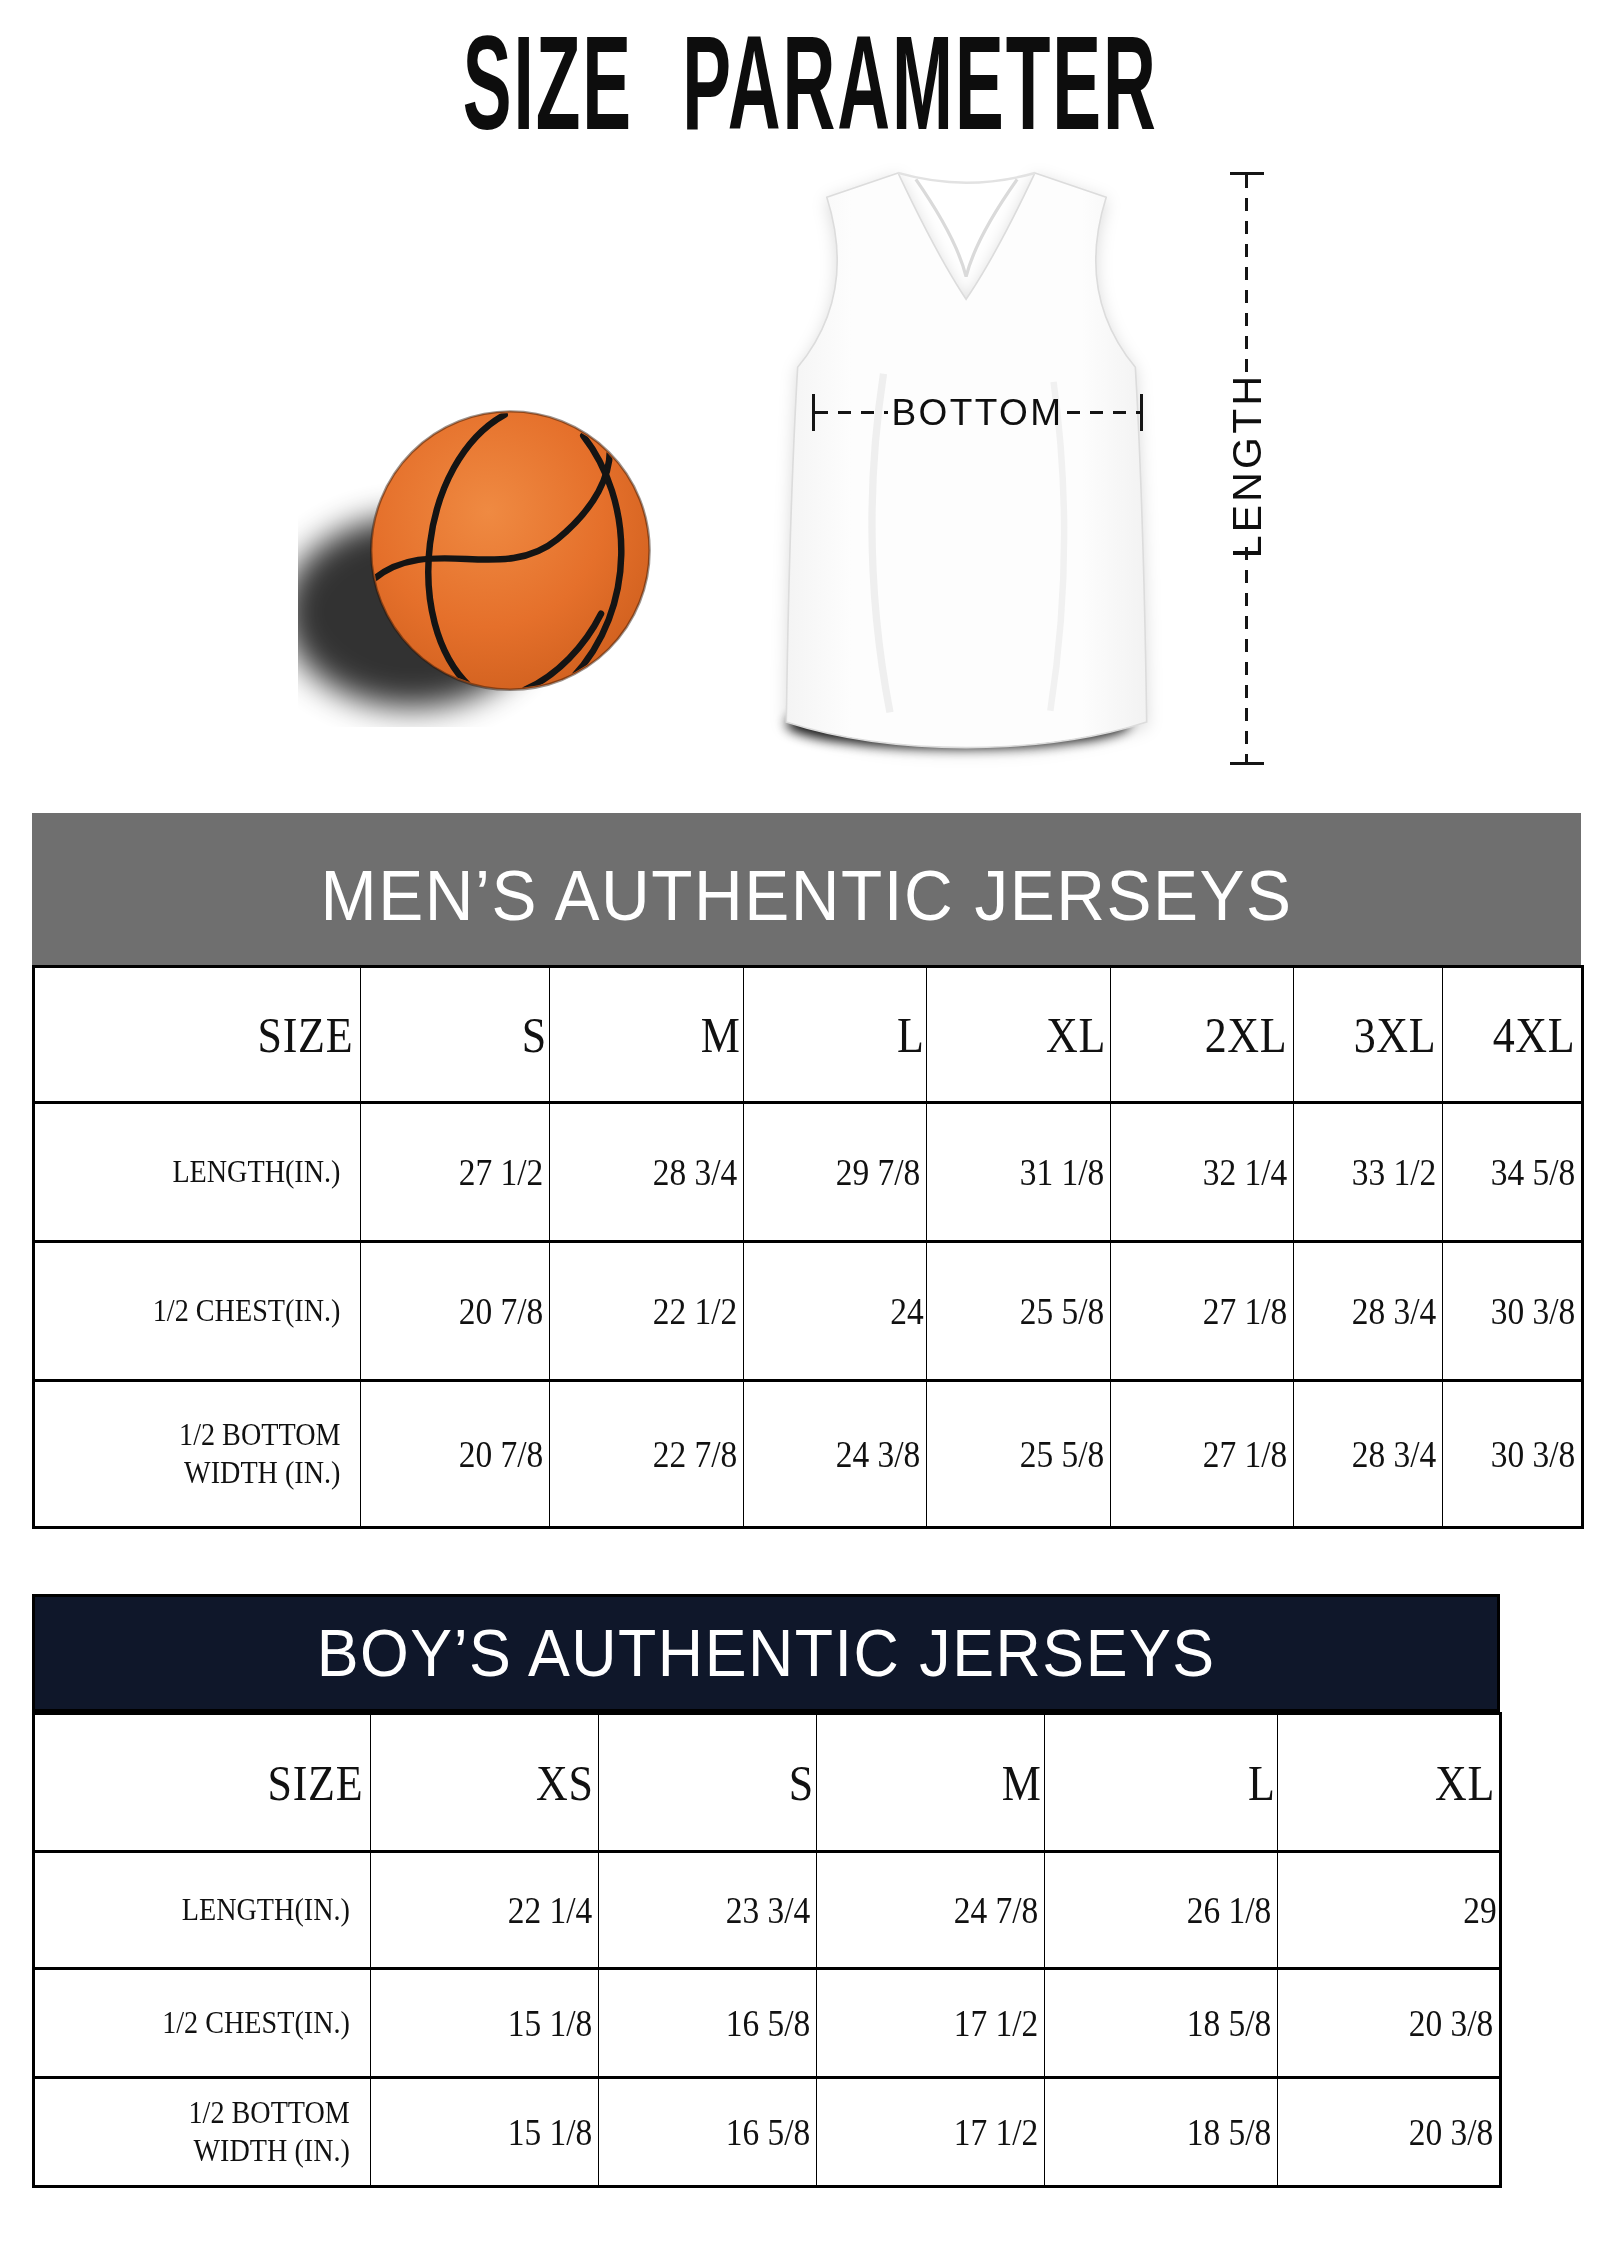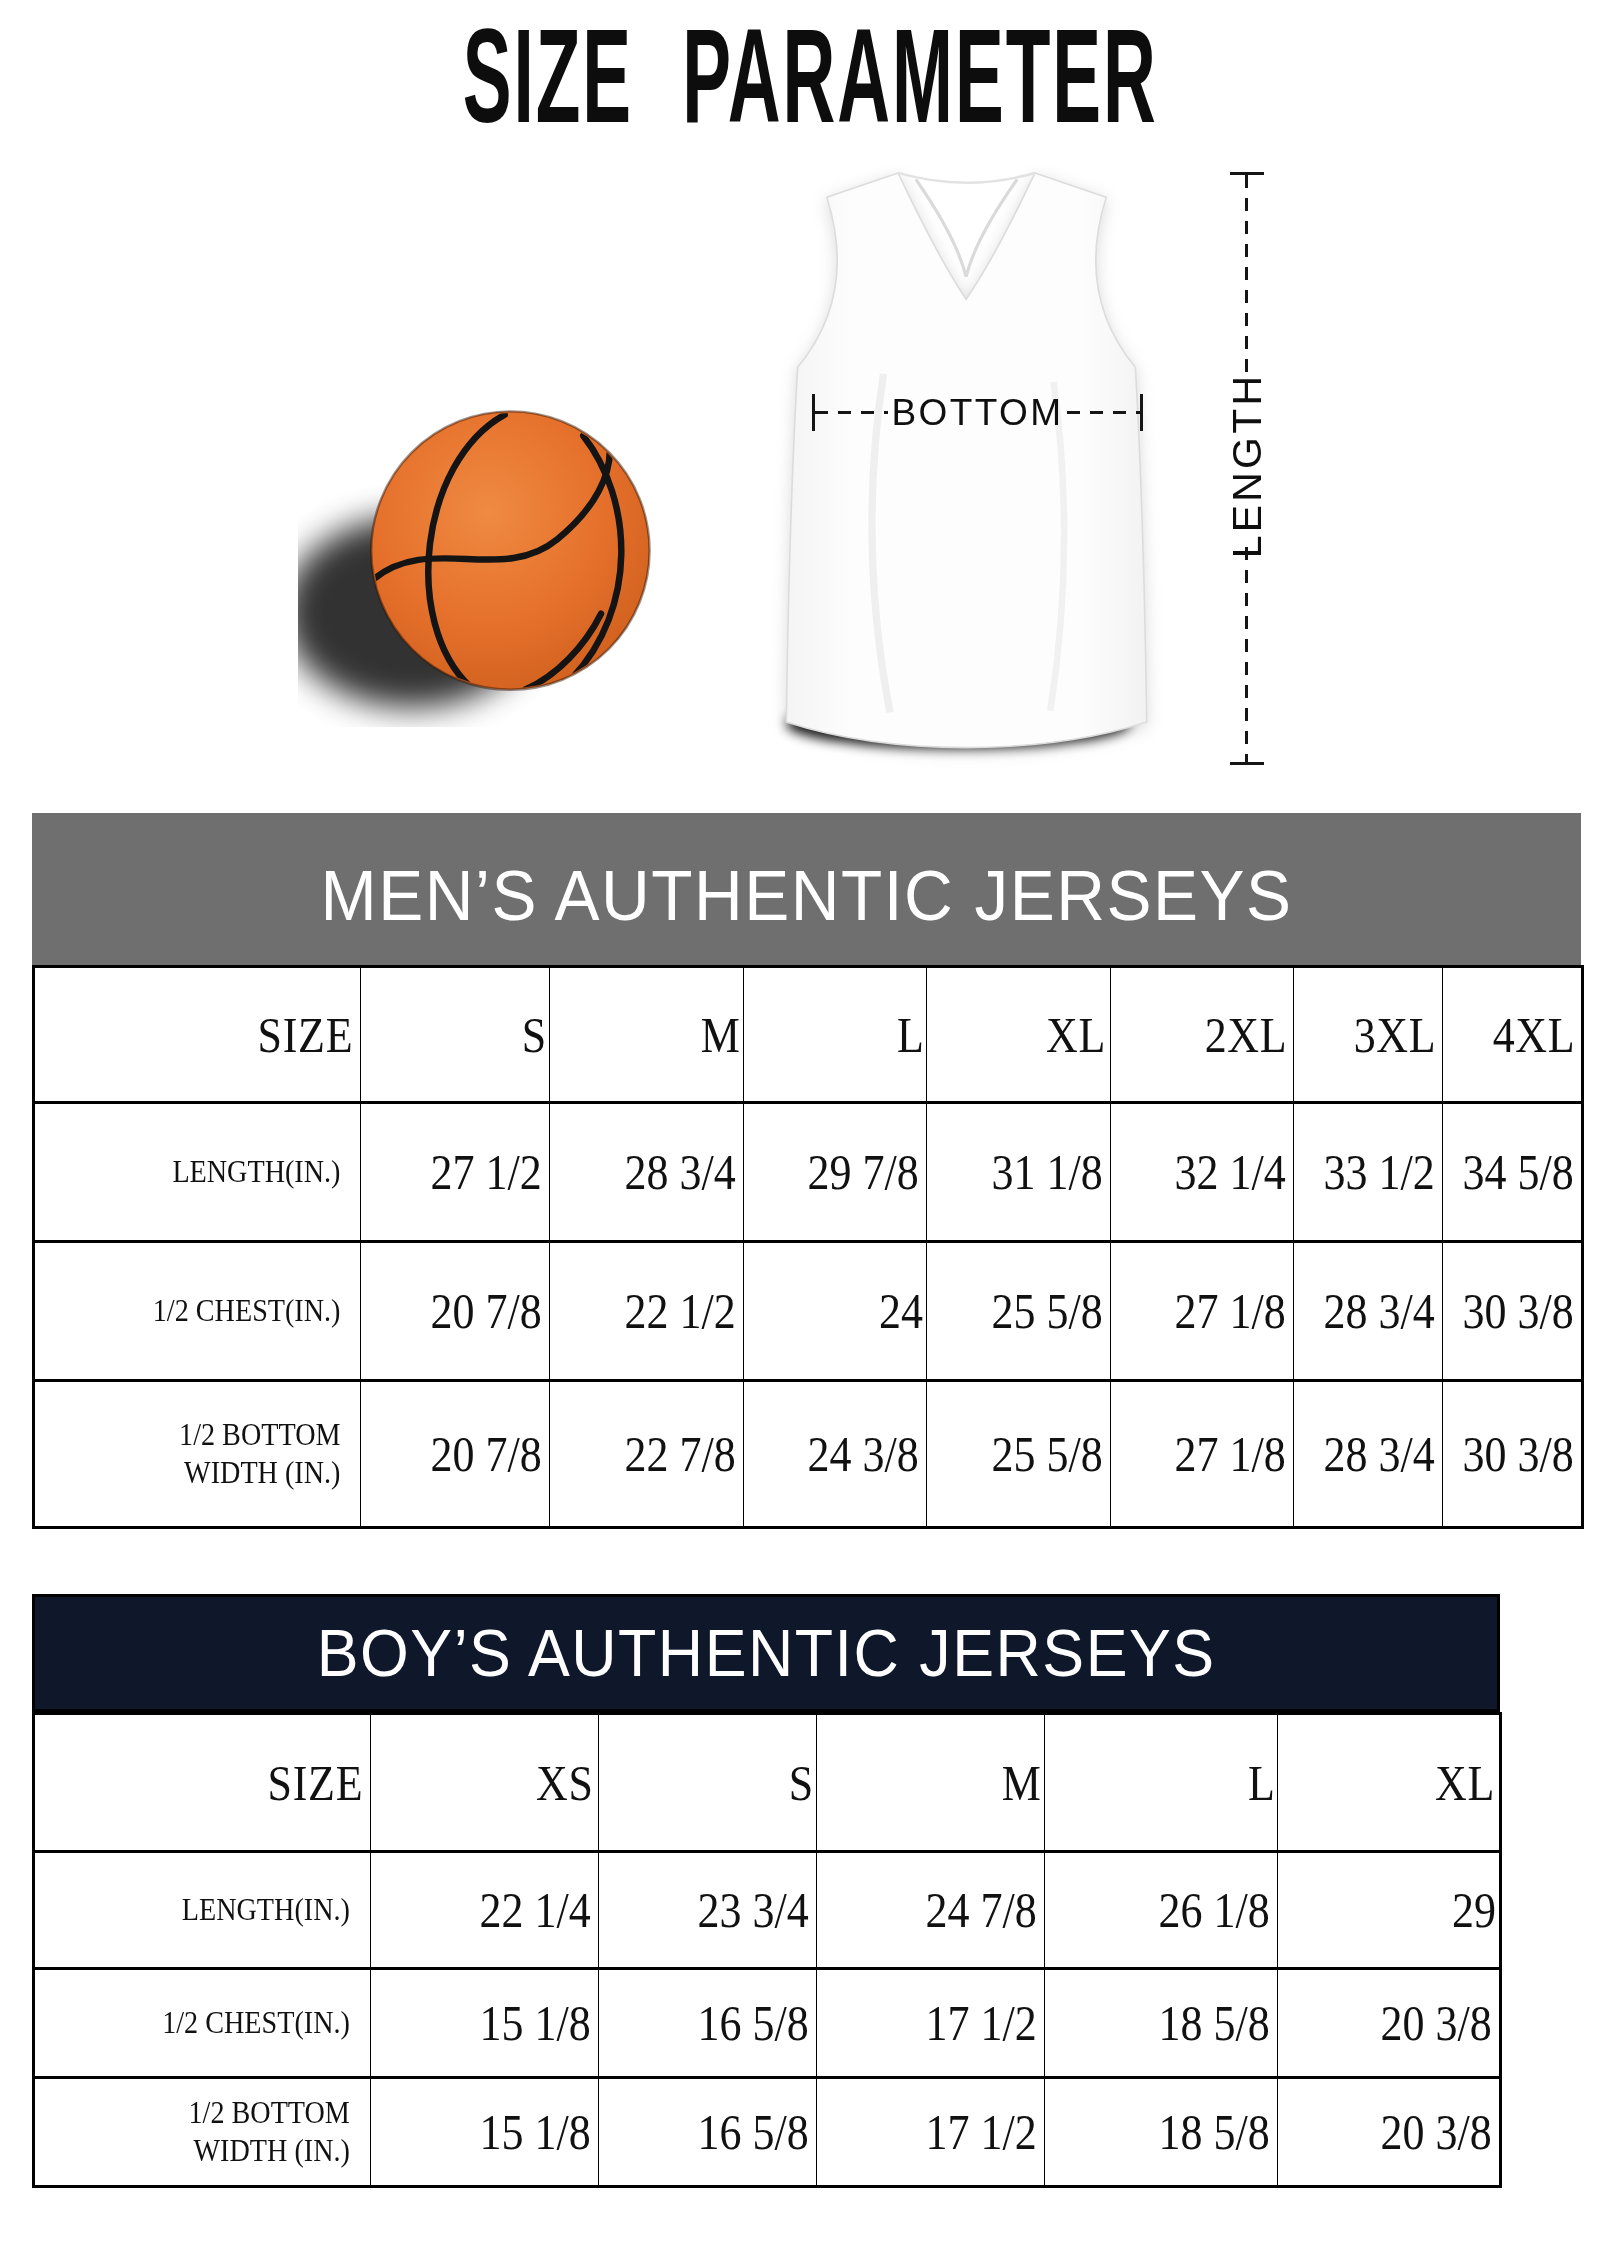--- a/index.html
+++ b/index.html
@@ -1,21 +1,21 @@
 <!DOCTYPE html>
 <html style="font-size:13px"><head>
 <meta charset="utf-8">
 <style>
   html,body{margin:0;padding:0;background:#ffffff;}
   .page{
     position:relative;width:1620px;height:2261px;background:#fff;overflow:hidden;
     font-family:"Liberation Sans","DejaVu Sans",sans-serif;color:#111;
   }
   
-  .title-wrap{position:absolute;top:6px;left:0;width:1620px;text-align:center;}
+  .title-wrap{position:absolute;top:13px;left:0;width:1620px;text-align:center;}
   .title-text{
     display:inline-block;font-size:122px;font-weight:bold;letter-spacing:3.2px;word-spacing:45px;
     transform:scale(0.60,1.10);transform-origin:center;white-space:nowrap;color:#0d0d0d;
   }
   
   .hero{position:absolute;left:0;top:97px;width:1620px;height:713px;}
   .ball-svg{position:absolute;left:298px;top:282px;width:373px;height:348px;}
   .jersey-svg{position:absolute;left:762px;top:58px;width:409px;height:632px;}
   
   .chest-line{
@@ -63,21 +63,21 @@
   .mens-table{left:32px;top:965px;width:1549px;}
   .boys-table{left:32px;top:1712px;width:1468px;}
   table.size-table{border:3.2px solid #000;}
   table.size-table td{
     border-left:1.6px solid #000;border-right:1.6px solid #000;
     border-top:3.2px solid #000;border-bottom:3.2px solid #000;
     text-align:right;vertical-align:middle;padding:0;font-family:Liberation Serif, serif;
   }
   .cell-txt{display:inline-block;transform:scaleX(0.88);transform-origin:center;white-space:nowrap;}
   .hdr .cell-txt{font-size:50px;letter-spacing:0.8px;}
-  .val{font-size:50px;}
+  .val{font-size:38px;}
   .lbl{font-size:32px;line-height:1.18;}
   .lbl .cell-txt{display:block;}
   tr.row-h1{height:136px;}
   tr.row-h2{height:139px;}
   tr.row-h3{height:139px;}
   tr.row-h4{height:147px;}
   tr.brow-h1{height:138px;}
   tr.brow-h2{height:117px;}
   tr.brow-h3{height:109px;}
   tr.brow-h4{height:109px;}

